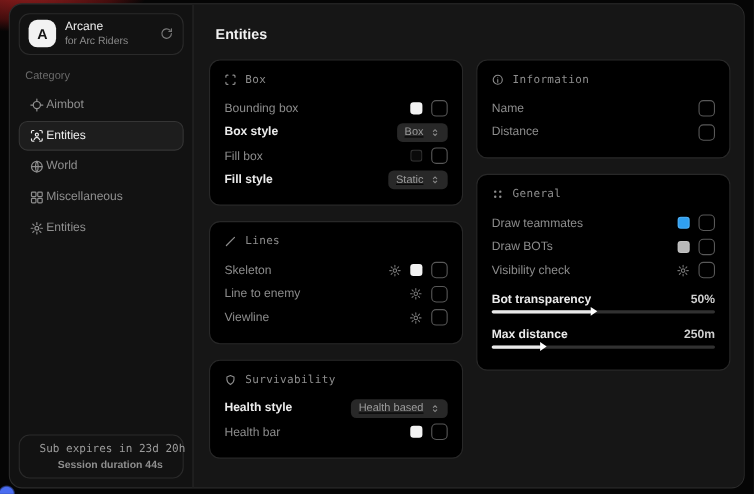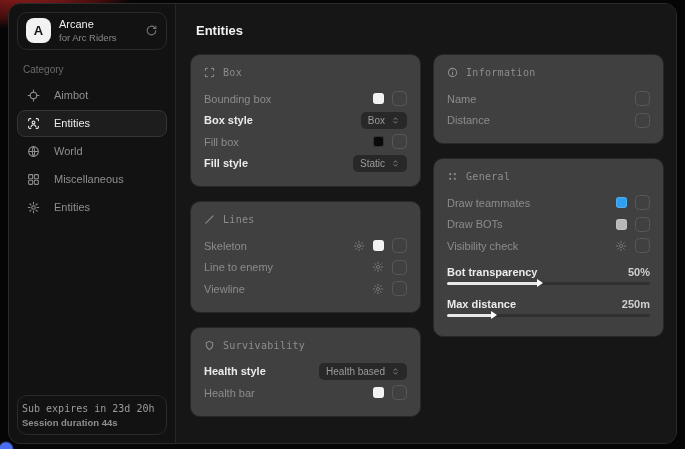--- a/index.html
+++ b/index.html
@@ -25,42 +25,42 @@
   }
   .logo {
     width:25px; height:25px; border-radius:8px; background:#f2f2f2; color:#141414;
     font-weight:bold; font-size:13px; display:grid; place-items:center; flex:0 0 auto;
   }
   .brand-name { font-size:11px; font-weight:400; color:#ededed; line-height:1.25; }
   .brand-sub  { font-size:9.5px; color:#8a8a8a; line-height:1.25; }
   .brand .icon-btn { margin-left:auto; color:#777; display:grid; place-items:center; cursor:pointer; }
   .cat-label { font-size:10px; color:#6b6b6b; margin:14px 6px 6px; }
   .nav-item {
-    display:flex; align-items:center; gap:14px; padding:6px 8px; margin:1px 0;
+    display:flex; align-items:center; gap:2px; padding:6px 8px; margin:1px 0;
     border:1px solid transparent; border-radius:8px;
     color:#8f8f8f; font-size:11px; cursor:pointer;
   }
   .nav-item.selected { background:#1d1d1d; border-color:#353535; color:#ececec; }
   .nav-item .nicon { display:grid; place-items:center; width:14px; }
   .sub-box {
-    margin-top:auto; border:1px solid #2a2a2a; border-radius:10px; padding:7px 4px 6px;
+    margin-top:auto; border:1px solid #2a2a2a; border-radius:10px; padding:7px 18px 6px;text-align:right;
   }
   .sub-line1 { font-family:"DejaVu Sans Mono", monospace; font-size:10px; color:#9c9c9c; margin-bottom:3px; white-space:nowrap; }
   .sub-line2 { font-size:9.5px; font-weight:600; color:#8f8f8f; }
   
   .main {
     flex:1; background:#161616; border-left:1px solid #262626;
     padding:14px 12px 0 14px;
   }
   .page-title { font-size:13px; font-weight:700; color:#f2f2f2; margin:5px 0 16px 6px; }
   .cols { display:flex; gap:12px; align-items:flex-start; }
   .col { flex:1; min-width:0; }
   .panel {
-    background:#404040; border:1px solid #282828; border-radius:10px;
-    padding:10px 13px 12px; margin-bottom:14px;
+    background:#000000; border:1px solid #282828; border-radius:10px;
+    padding:10px 13px 12px; margin-bottom:14px;text-decoration:underline;
   }
   .panel-title {
     display:flex; align-items:center; gap:8px;
     font-family:"DejaVu Sans Mono", monospace; font-size:10px; letter-spacing:.3px;
     color:#8d8d8d; margin:2px 0 10px;
   }
   .panel-title .picon { display:grid; place-items:center; color:#8d8d8d; }
   .row { display:flex; justify-content:space-between; align-items:center; height:21.5px; }
   .lbl { font-size:11px; color:#8c8c8c; }
   .lbl.strong { color:#ebebeb; font-weight:700; }

